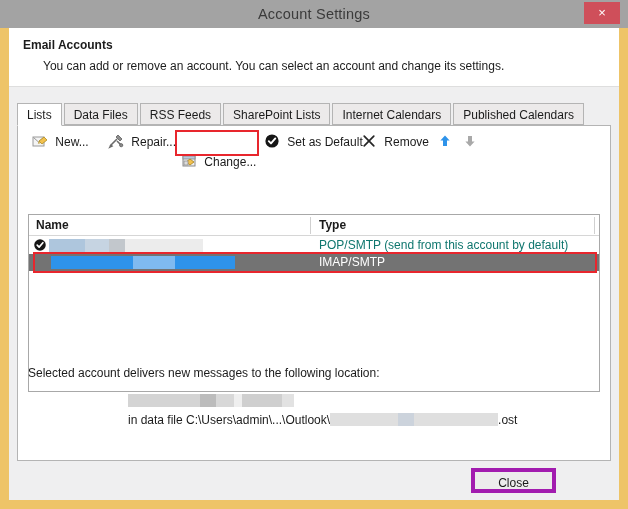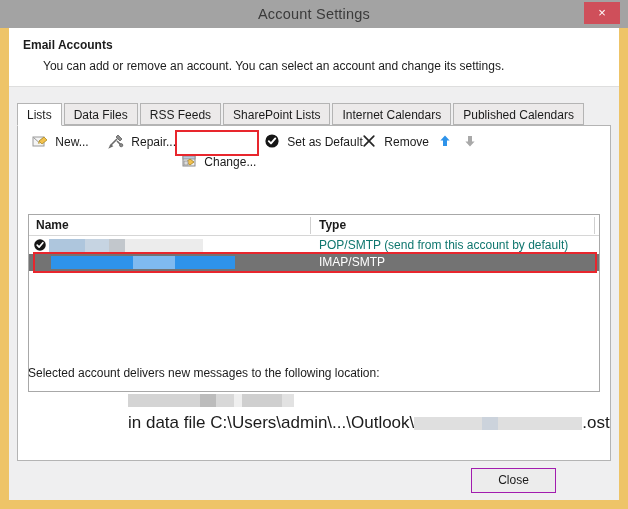--- a/index.html
+++ b/index.html
@@ -263,39 +263,39 @@
   .delivery-name-redact {
     position: absolute;
     left: 110px;
     top: 265px;
     height: 13px;
   }
   .delivery-file {
     position: absolute;
     left: 110px;
     top: 287px;
-    font-size: 17px;
+    font-size: 12px;
     color: #1b1b1b;
     white-space: nowrap;
   }
   .inline-redact {
     display: inline-block;
     height: 13px;
     vertical-align: -2px;
   }
 
   
   .btn-close {
     position: absolute;
     left: 462px;
     top: 440px;
     width: 85px;
     height: 25px;
     background: #ececec;
-    border: 1px solid #a21caf;
+    border: 4px solid #a21caf;
     font-size: 12px;
     color: #1b1b1b;
     line-height: 23px;
     text-align: center;
     box-sizing: border-box;
     cursor: pointer;
   }
 </style>
 </head>
 <body>

